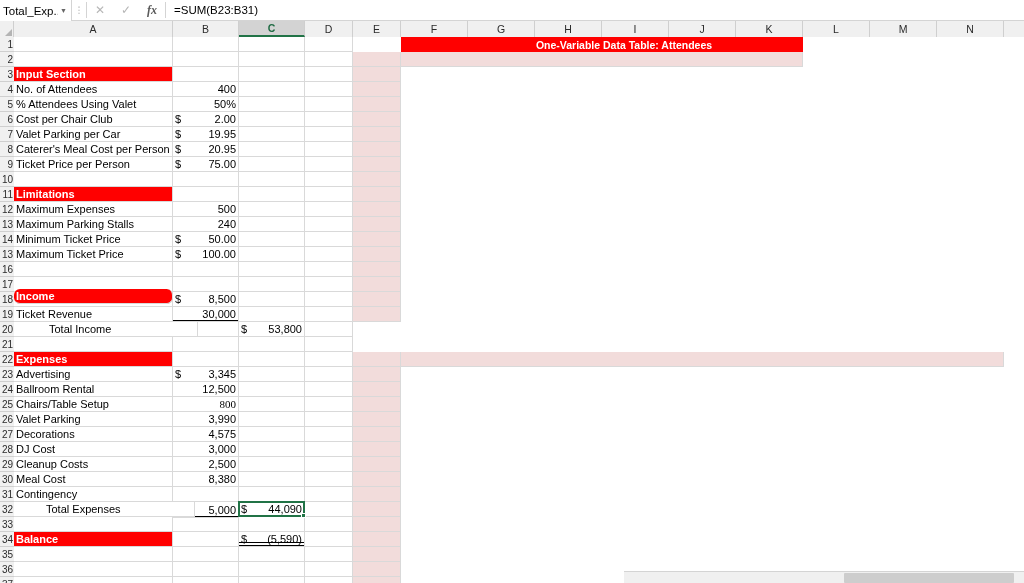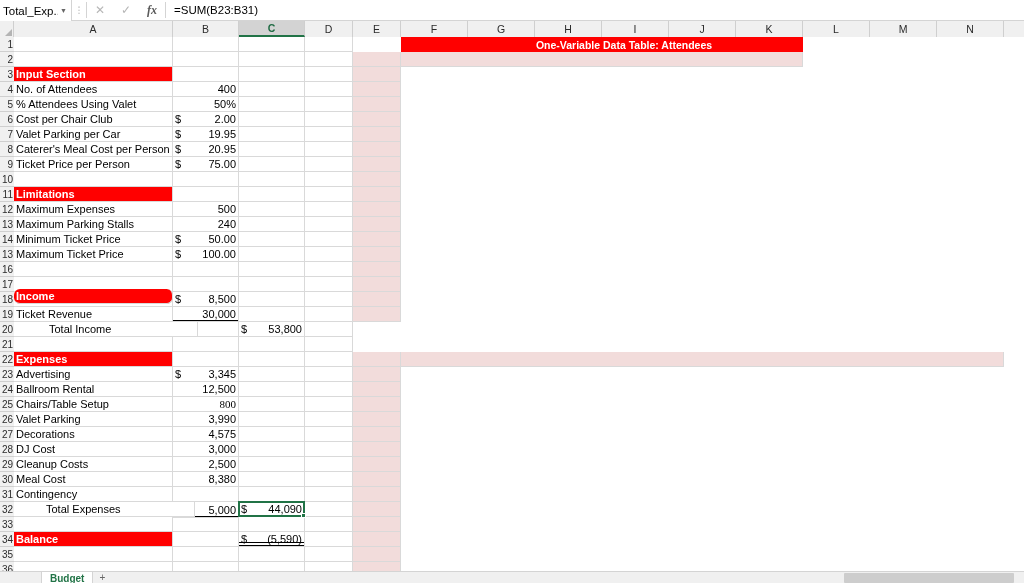--- a/index.html
+++ b/index.html
@@ -563,22 +563,17 @@
           <span class="sym">$</span>
           <span class="num">(5,590)</span>
         </span>
       </div>
       <div class="dt-header" style="left: 387px; top: 0px; width: 402px; padding-left: 44px;">One-Variable Data Table: Attendees</div>
       <div id="selection" style="left: 224px; top: 464px; width: 67px; height: 16px;">
         <div class="handle"></div>
       </div>
     </div>
 
-  <div id="sheet-bar">
-    <div id="sheet-nav"></div>
-    <div class="sheet-tab">Budget</div>
-    <div id="sheet-add">+</div>
-  </div>
   <div id="hscroll">
     <div class="thumb"></div>
   </div>
 
 </div>
 
 </body></html>

